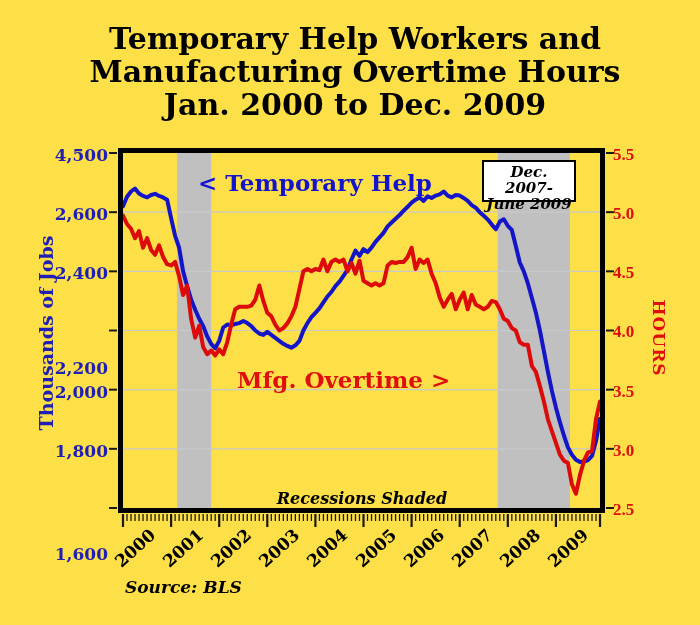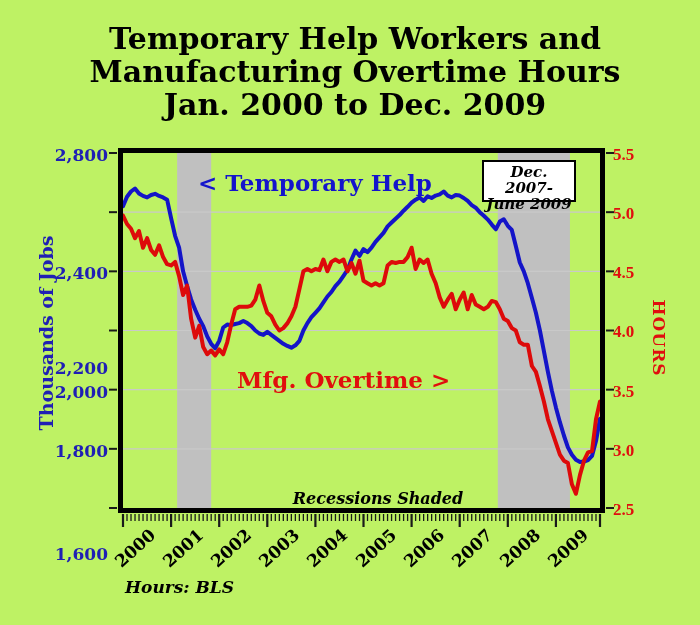--- a/index.html
+++ b/index.html
@@ -1,19 +1,19 @@
 <!DOCTYPE html>
 <html><head>
 <meta charset="utf-8">
 <style>
   html,body{margin:0;padding:0;background:#ffffff;}
   #figure{
     position:relative;
     width:700px;height:625px;
-    background:#bef264;
+    background:#fde047;
     font-family:"DejaVu Serif","Liberation Serif",serif;
     overflow:hidden;
   }
   
   #title{
     position:absolute;left:0;top:22px;width:700px;
     text-align:center;padding-left:10px;box-sizing:border-box;
     font-weight:bold;font-size:30px;line-height:33px;color:#000;
     letter-spacing:0px;
   }
@@ -54,21 +54,21 @@
     position:absolute;left:237px;top:349px;width:300px;text-align:left;
     font-weight:bold;font-size:23px;margin-top:17px;
   }
   #recession-box{
     position:absolute;left:482px;top:160px;width:94px;height:42px;
     background:#ffffff;border:2.5px solid #000;box-sizing:border-box;
     text-align:center;font-weight:bold;font-style:italic;font-size:15px;
     line-height:16px;padding-top:2px;color:#000;
   }
   #recessions-shaded-note{
-    position:absolute;left:278px;top:489px;width:200px;text-align:center;
+    position:absolute;left:262px;top:489px;width:200px;text-align:center;
     font-weight:bold;font-style:italic;font-size:16px;color:#000;
   }
   #source-note{
     position:absolute;left:125px;top:577px;
     font-weight:bold;font-style:italic;font-size:17px;color:#000;
   }
 </style>
 </head>
 <body>
 
@@ -220,21 +220,22 @@
       <line x1="571.9411764705883" y1="514" x2="571.9411764705883" y2="521" stroke="#1a1a1a" stroke-width="1.3"></line>
       <line x1="575.9495798319329" y1="514" x2="575.9495798319329" y2="521" stroke="#1a1a1a" stroke-width="1.3"></line>
       <line x1="579.9579831932773" y1="514" x2="579.9579831932773" y2="521" stroke="#1a1a1a" stroke-width="1.3"></line>
       <line x1="583.9663865546219" y1="514" x2="583.9663865546219" y2="521" stroke="#1a1a1a" stroke-width="1.3"></line>
       <line x1="587.9747899159663" y1="514" x2="587.9747899159663" y2="521" stroke="#1a1a1a" stroke-width="1.3"></line>
       <line x1="591.9831932773109" y1="514" x2="591.9831932773109" y2="521" stroke="#1a1a1a" stroke-width="1.3"></line>
       <line x1="595.9915966386554" y1="514" x2="595.9915966386554" y2="521" stroke="#1a1a1a" stroke-width="1.3"></line>
       <line x1="600" y1="514" x2="600" y2="527" stroke="#1a1a1a" stroke-width="2.2"></line>
     </svg>
 
-  <span class="ylt t0" style="color: rgb(31, 31, 180);">2,800</span>
+  <span class="ylt t0" style="color: rgb(31, 31, 180);">4,500</span>
+  <span class="ylt t1" style="color: rgb(31, 31, 180);">2,600</span>
   <span class="ylt t2" style="color: rgb(31, 31, 180);">2,400</span>
   <span class="ylt t3" style="color: rgb(31, 31, 180); margin-top: 36px;">2,200</span>
   <span class="ylt t4" style="color: rgb(31, 31, 180);">2,000</span>
   <span class="ylt t5" style="color: rgb(31, 31, 180);">1,800</span>
   <span class="ylt t6" style="color: rgb(31, 31, 180); margin-top: 44px;">1,600</span>
 
   <span class="yrt t0" style="color: rgb(224, 14, 14);">5.5</span>
   <span class="yrt t1" style="color: rgb(224, 14, 14);">5.0</span>
   <span class="yrt t2" style="color: rgb(224, 14, 14);">4.5</span>
   <span class="yrt t3" style="color: rgb(224, 14, 14);">4.0</span>
@@ -259,15 +260,15 @@
   <div id="temp-help-annotation" style="color: rgb(20, 20, 204);">&lt; Temporary Help</div>
   <div id="mfg-overtime-annotation" style="color: rgb(224, 14, 14);">Mfg. Overtime &gt;</div>
 
   <div id="recession-box">
     <div>Dec. 2007-</div>
     <div>June 2009</div>
   </div>
 
   <div id="recessions-shaded-note">Recessions Shaded</div>
 
-  <div id="source-note">Hours: BLS</div>
+  <div id="source-note">Source: BLS</div>
 
 </div>
 
 </body></html>

